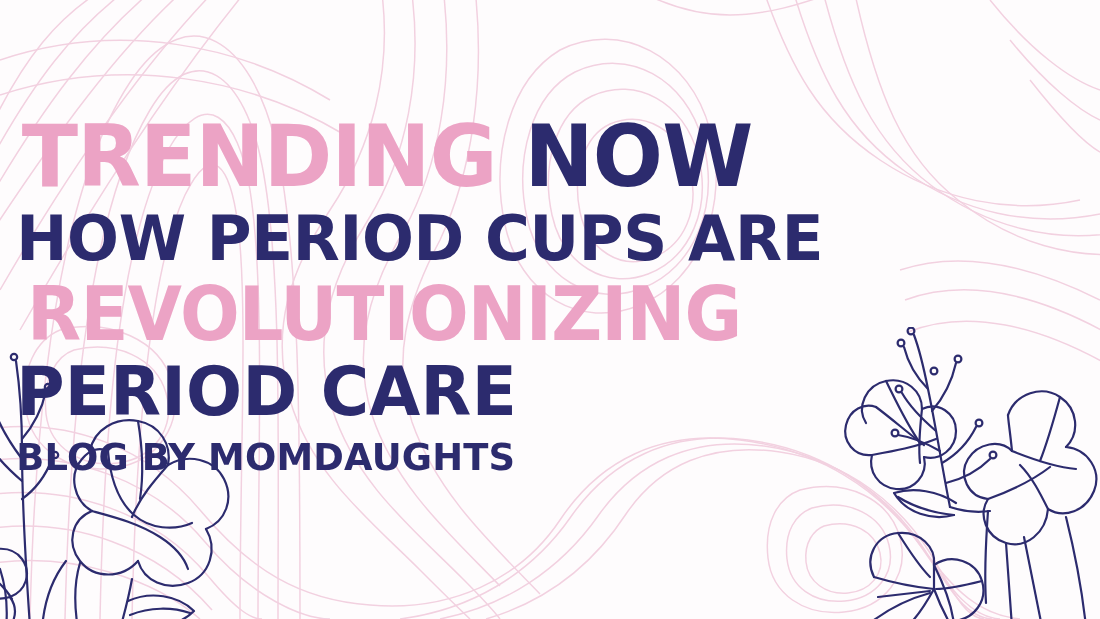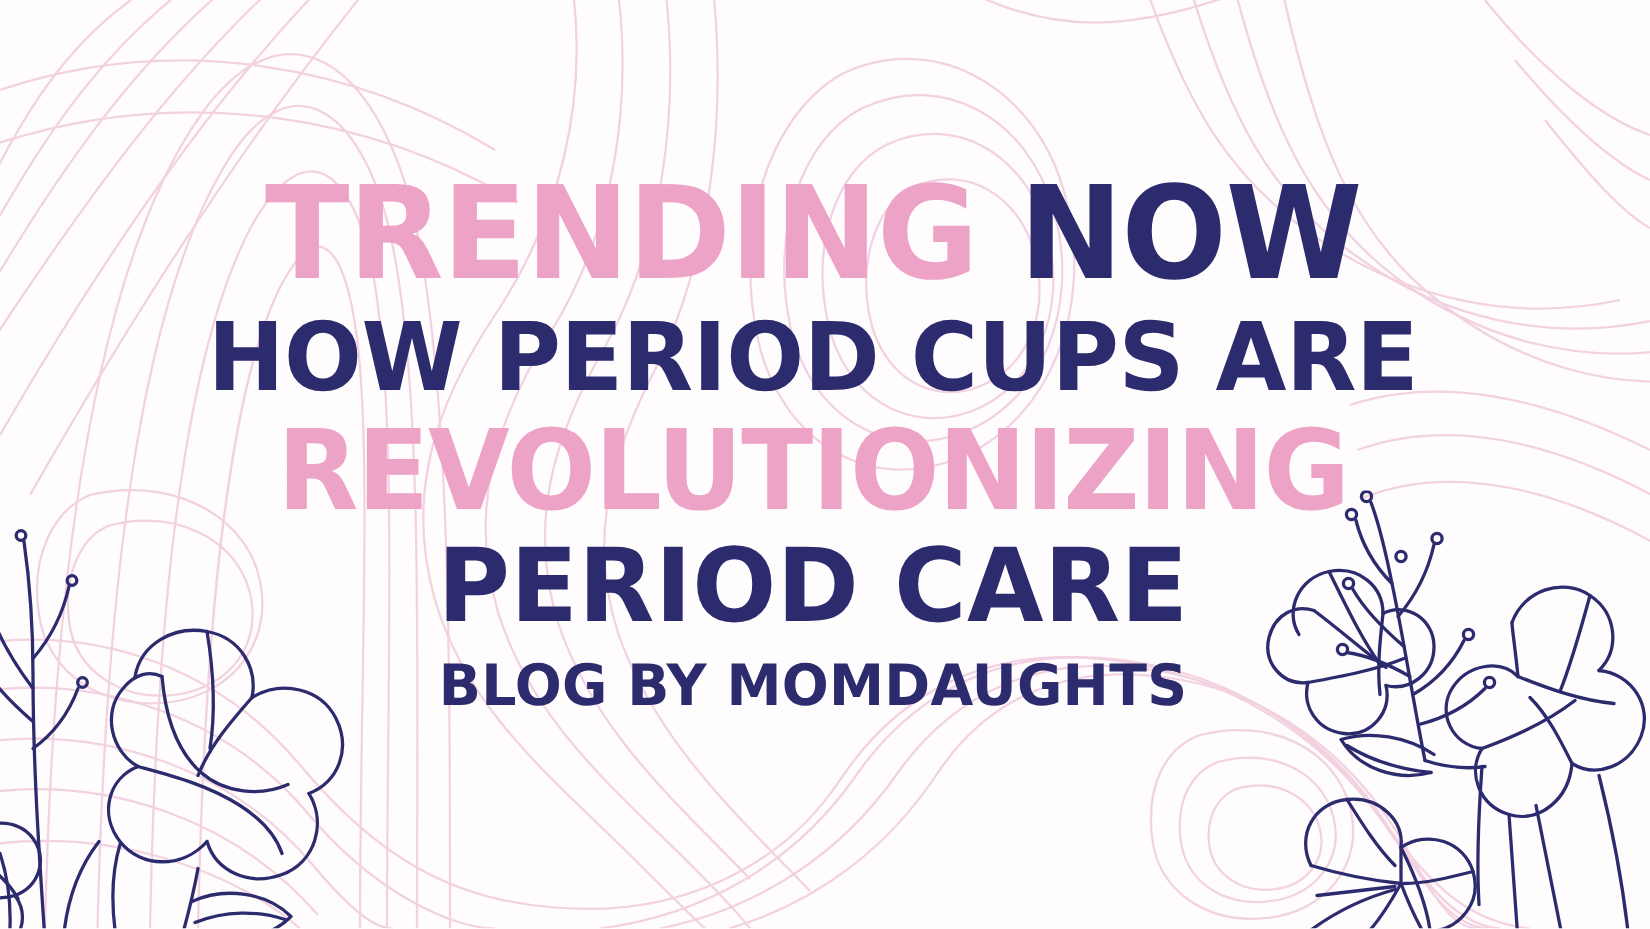--- a/index.html
+++ b/index.html
@@ -49,21 +49,20 @@
     height: 300px;
   }
 
   
   .headline {
     position: absolute;
     z-index: 3;
     left: 0;
     right: 16px;
     top: 113px;
-    text-align: center;
     user-select: none;
   }
 
   .line {
     display: block;
     font-family: "DejaVu Sans", sans-serif;
     font-weight: bold;
     text-transform: uppercase;
     letter-spacing: 0.005em;
     white-space: nowrap;

